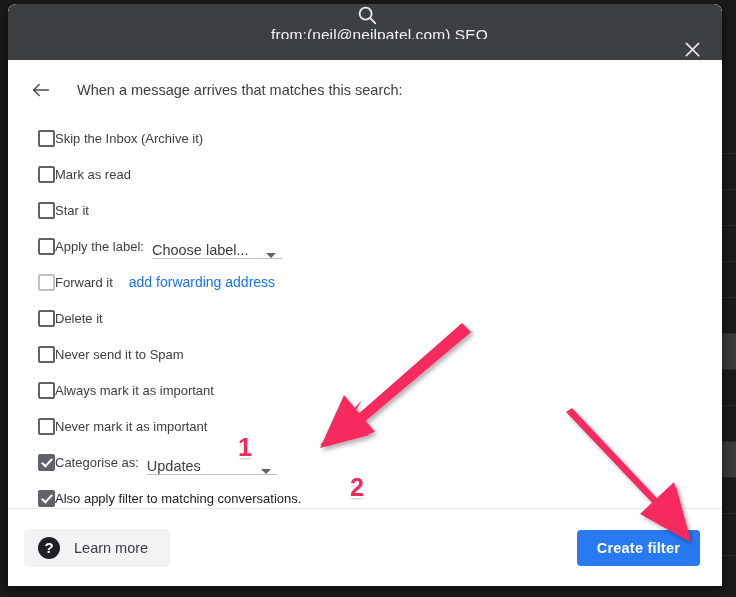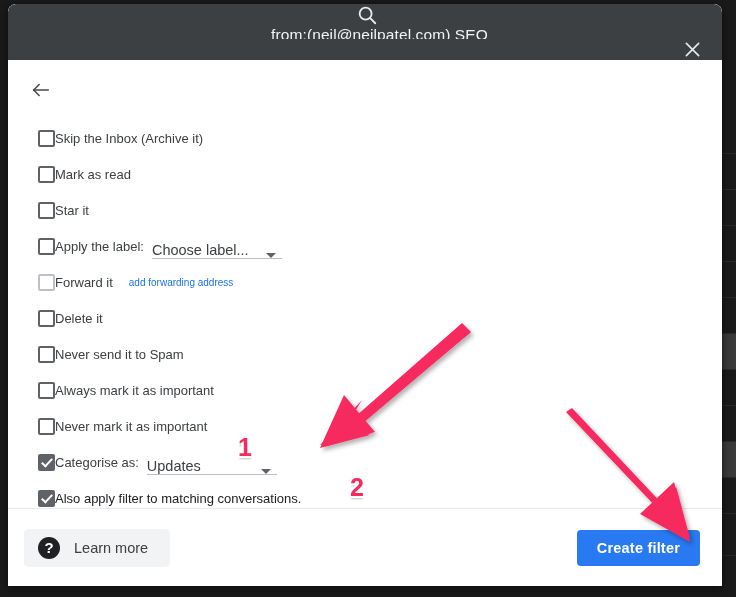--- a/index.html
+++ b/index.html
@@ -159,21 +159,21 @@
     transform: rotate(43deg);
   }
   .opt-label {
     font-size: 13px;
     color: #3c4043;
     white-space: nowrap;
   }
   .opt-label.bold-dark { color: #202124; }
   .link {
     margin-left: 16px;
-    font-size: 10px;
+    font-size: 14px;
     color: #1a73e8;
     cursor: pointer;
     white-space: nowrap;
   }
 
   
   .select {
     margin-left: 8px;
     display: flex;
     align-items: flex-end;
@@ -309,20 +309,21 @@
 
     <div id="dlg-body">
 
       <div id="heading-row">
         <span id="back-arrow">
           <svg viewBox="0 0 24 24" width="22" height="22" fill="none" stroke="currentColor" stroke-width="1.7" stroke-linecap="round" stroke-linejoin="round">
             <line x1="20" y1="12" x2="4" y2="12"></line>
             <polyline points="10,6 4,12 10,18"></polyline>
           </svg>
         </span>
+        <span id="heading-text">When a message arrives that matches this search:</span>
       </div>
 
       <div class="opt-row">
         <span class="cbox"></span>
         <span class="opt-label">Skip the Inbox (Archive it)</span>
       </div>
 
       <div class="opt-row">
         <span class="cbox"></span>
         <span class="opt-label">Mark as read</span>

